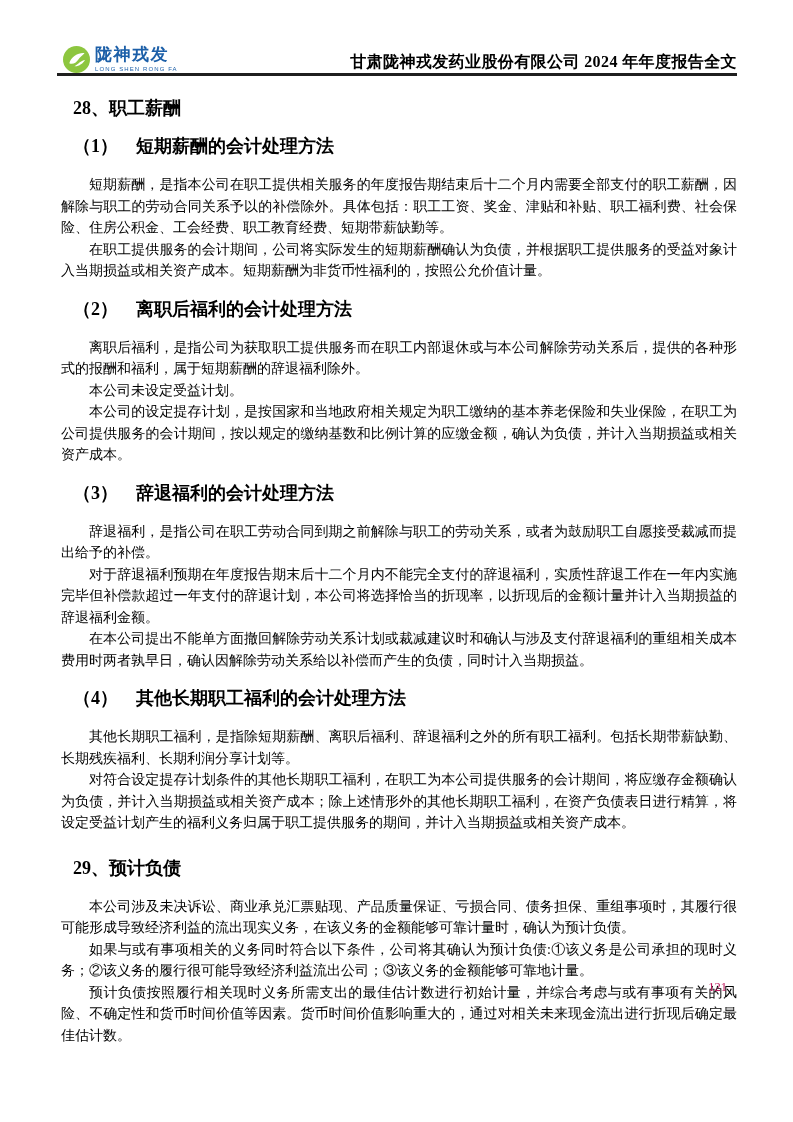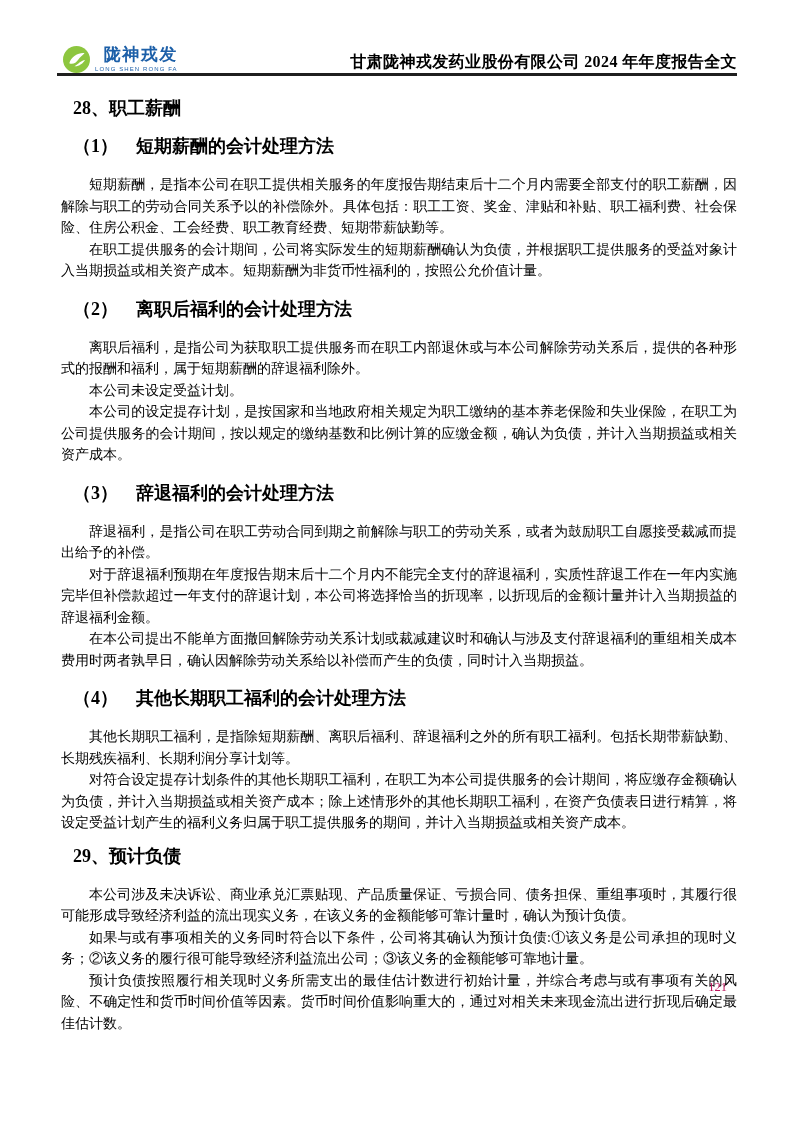--- a/index.html
+++ b/index.html
@@ -8,21 +8,21 @@
     width:793px;height:1122px;
     margin:0 auto;
     background:#ffffff;
     color:#000;
     font-family:"Liberation Serif","DejaVu Serif",serif;
     overflow:hidden;
   }
   
   .logo{position:absolute;left:63px;top:46px;display:flex;align-items:flex-start;gap:5px;}
   .logo-icon{width:27px;height:27px;flex:0 0 auto;}
-  .logo-text{display:flex;flex-direction:column;line-height:1;text-align:right;}
+  .logo-text{display:flex;flex-direction:column;line-height:1;}
   .logo-name{
     font-size:17px;font-weight:bold;color:#1c5fa8;
     letter-spacing:1.5px;font-family:"Liberation Sans","DejaVu Sans",sans-serif;
   }
   .logo-sub{
     font-size:6px;color:#1c5fa8;letter-spacing:1.1px;margin-top:2.5px;
     font-family:"Liberation Sans","DejaVu Sans",sans-serif;
   }
   .header-title{
     position:absolute;top:52px;right:56px;
@@ -34,21 +34,21 @@
   
   .content{
     position:absolute;top:74px;left:61px;width:676px;
     font-size:14px;line-height:21.5px;text-align:justify;
   }
   .content h2,.content h3{
     font-size:18px;font-weight:bold;line-height:21px;
     margin:17px 0 0 12px;text-align:left;
   }
   .content h2.first{margin-top:24px;}
-  .content h2.mt-big{margin-top:12px;}
+  .content h2.mt-big{margin-top:24px;}
   .content p{margin:0;text-indent:28px;}
   .content p.pt{margin-top:17px;}
   
   .page-number{
     position:absolute;top:980px;right:66px;
     font-size:12.5px;color:#be185d;
   }
 </style>
 </head>
 <body>

